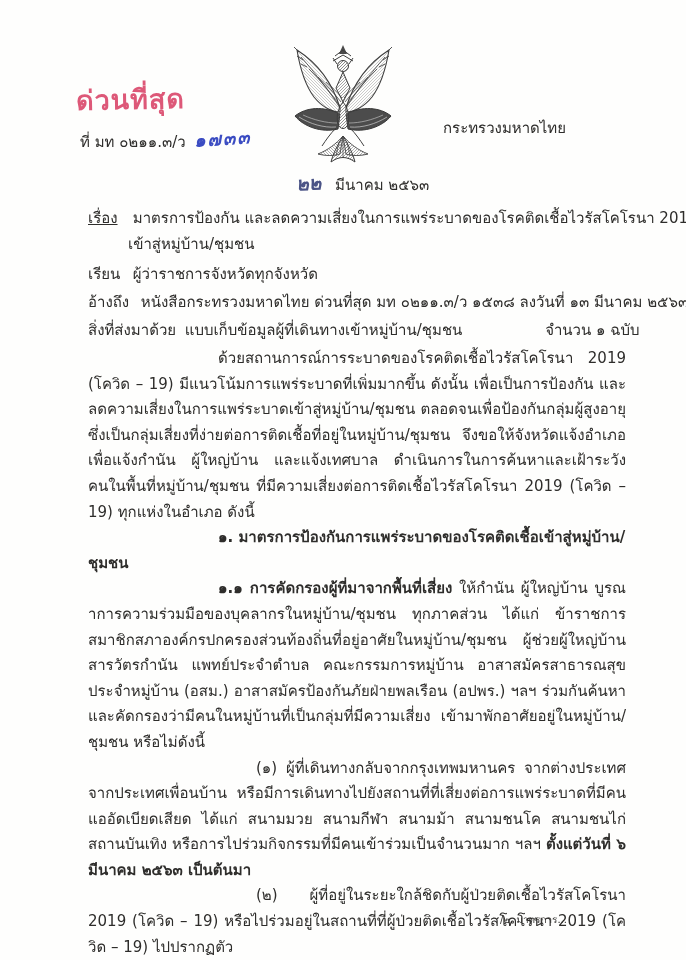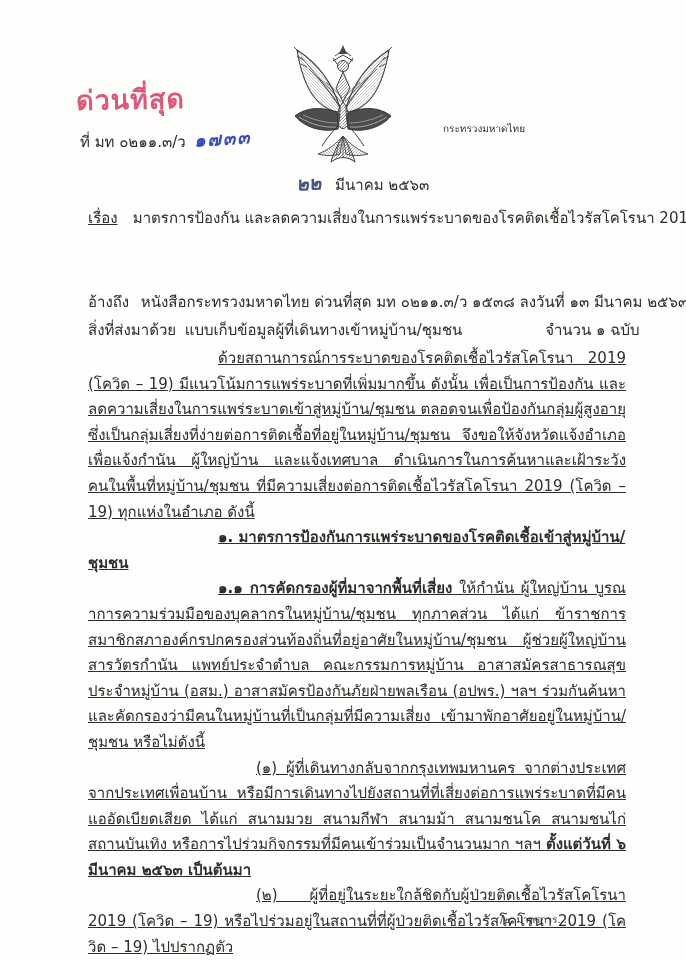--- a/index.html
+++ b/index.html
@@ -22,36 +22,35 @@
   }
   .docno{left:80px;top:126px;font-size:15px;white-space:nowrap;}
   .docno-hand{
     display:inline-block;
     font-size:18px;font-weight:bold;
     font-style:italic;
     transform:rotate(-4deg) translateY(-2px);
     letter-spacing:2px;
     margin-left:8px;
   }
-  .agency{left:443px;top:116px;font-size:10px;line-height:25px;}
+  .agency{left:443px;top:116px;font-size:15px;line-height:25px;}
   .dateline{left:296px;top:168px;font-size:15px;white-space:nowrap;}
   .date-hand{
     display:inline-block;
     font-size:19px;font-weight:bold;font-style:italic;
     transform:rotate(-3deg);
     margin-right:14px;
   }
   .garuda{left:288px;top:44px;width:110px;height:122px;}
   .hdr-row{font-size:15px;line-height:25px;white-space:nowrap;}
   .lbl{display:inline-block;}
   .body-flow{
     left:88px;top:346px;width:538px;
     font-size:15px;line-height:25.6px;
     text-align:justify;
-    text-decoration:underline;
   }
   .para{margin:0;text-indent:130px;}
   .para.sub{text-indent:168px;}
   .heading{margin:0;text-indent:130px;font-weight:bold;text-align:left;}
   .b{font-weight:bold;}
   .footer-cont{left:500px;top:912px;font-size:10px;white-space:nowrap;}
 </style>
 </head>
 <body>
 
@@ -115,21 +114,28 @@
   </div>
 
   <div class="abs dateline">
     <span class="date-hand" style="color: rgb(74, 83, 134);">๒๒</span><span>มีนาคม ๒๕๖๓</span>
   </div>
 
   <div class="abs hdr-row" style="left:88px;top:206px;">
     <span class="lbl" style="width:40px;text-decoration:underline;">เรื่อง</span>
     <span>มาตรการป้องกัน และลดความเสี่ยงในการแพร่ระบาดของโรคติดเชื้อไวรัสโคโรนา 2019 (โควิด – 19)</span>
   </div>
+  <div class="abs hdr-row" style="left:128px;top:232px;">
+    <span>เข้าสู่หมู่บ้าน/ชุมชน</span>
+  </div>
 
+  <div class="abs hdr-row" style="left:88px;top:262px;">
+    <span class="lbl" style="width:40px;">เรียน</span>
+    <span>ผู้ว่าราชการจังหวัดทุกจังหวัด</span>
+  </div>
 
   <div class="abs hdr-row" style="left:88px;top:290px;">
     <span class="lbl" style="width:48px;">อ้างถึง</span>
     <span>หนังสือกระทรวงมหาดไทย ด่วนที่สุด มท ๐๒๑๑.๓/ว ๑๕๓๘ ลงวันที่ ๑๓ มีนาคม ๒๕๖๓</span>
   </div>
 
   <div class="abs hdr-row" style="left:88px;top:318px;">
     <span class="lbl" style="width:92px;">สิ่งที่ส่งมาด้วย</span>
     <span>แบบเก็บข้อมูลผู้ที่เดินทางเข้าหมู่บ้าน/ชุมชน</span>
     <span style="display:inline-block;margin-left:78px;">จำนวน ๑ ฉบับ</span>

